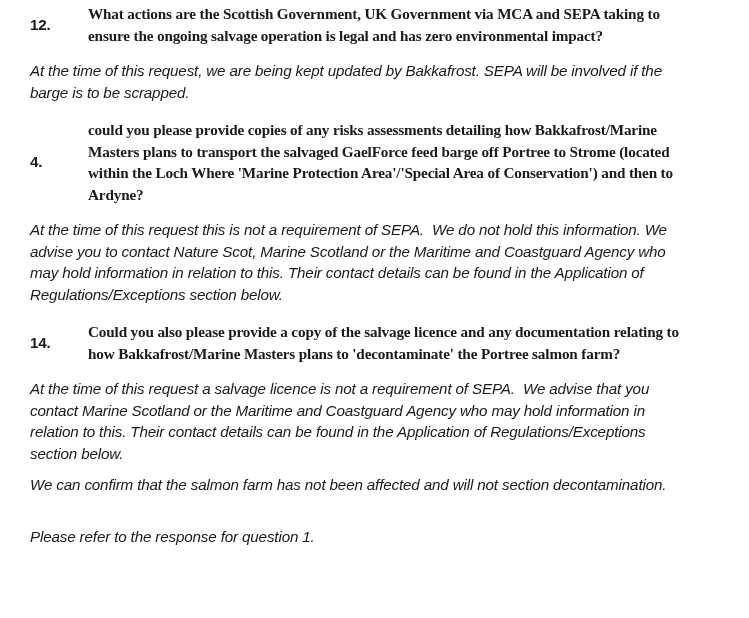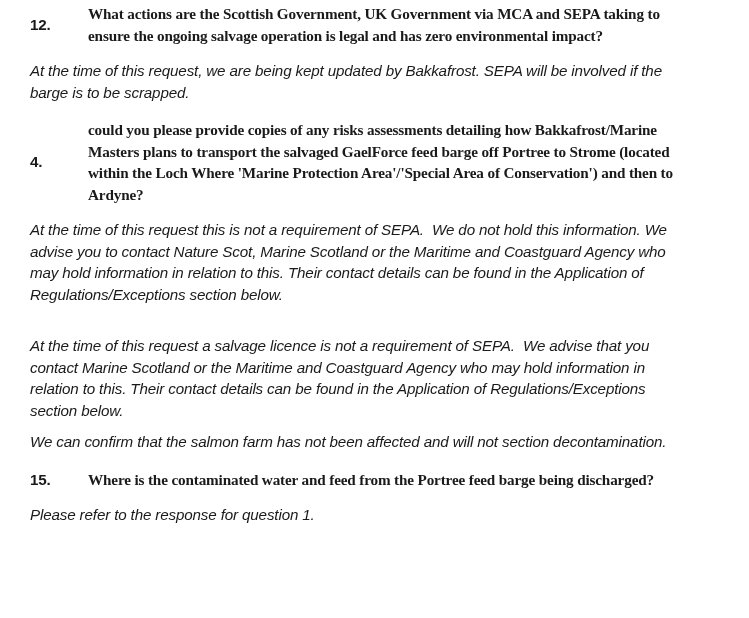--- a/index.html
+++ b/index.html
@@ -88,30 +88,30 @@
       <span class="q-number">4.</span>
       <span class="q-text">could you please provide copies of any risks assessments detailing how Bakkafrost/Marine Masters plans to transport the salvaged GaelForce feed barge off Portree to Strome (located within the Loch Where 'Marine Protection Area'/'Special Area of Conservation') and then to Ardyne?</span>
     </div>
     <div class="gap-after-question"></div>
     <p class="answer">At the time of this request this is not a requirement of SEPA.  We do not hold this information. We advise you to contact Nature Scot, Marine Scotland or the Maritime and Coastguard Agency who may hold information in relation to this. Their contact details can be found in the Application of Regulations/Exceptions section below.</p>
   </div>
 
   <div class="gap-after-answer"></div>
 
   <div class="qa-block">
+    <div class="question">
+      <span class="q-number">14.</span>
+      <span class="q-text">Could you also please provide a copy of the salvage licence and any documentation relating to how Bakkafrost/Marine Masters plans to 'decontaminate' the Portree salmon farm?</span>
+    </div>
     <div class="gap-after-question"></div>
     <p class="answer">At the time of this request a salvage licence is not a requirement of SEPA.  We advise that you contact Marine Scotland or the Maritime and Coastguard Agency who may hold information in relation to this. Their contact details can be found in the Application of Regulations/Exceptions section below.</p>
     <div class="gap-between-paras"></div>
     <p class="answer">We can confirm that the salmon farm has not been affected and will not section decontamination.</p>
   </div>
 
   <div class="gap-after-answer"></div>
 
   <div class="qa-block">
-    <div class="question">
-      <span class="q-number">15.</span>
-      <span class="q-text">Where is the contaminated water and feed from the Portree feed barge being discharged?</span>
-    </div>
     <div class="gap-after-question"></div>
     <p class="answer">Please refer to the response for question 1.</p>
   </div>
 
 </div>
 
 </body></html>

